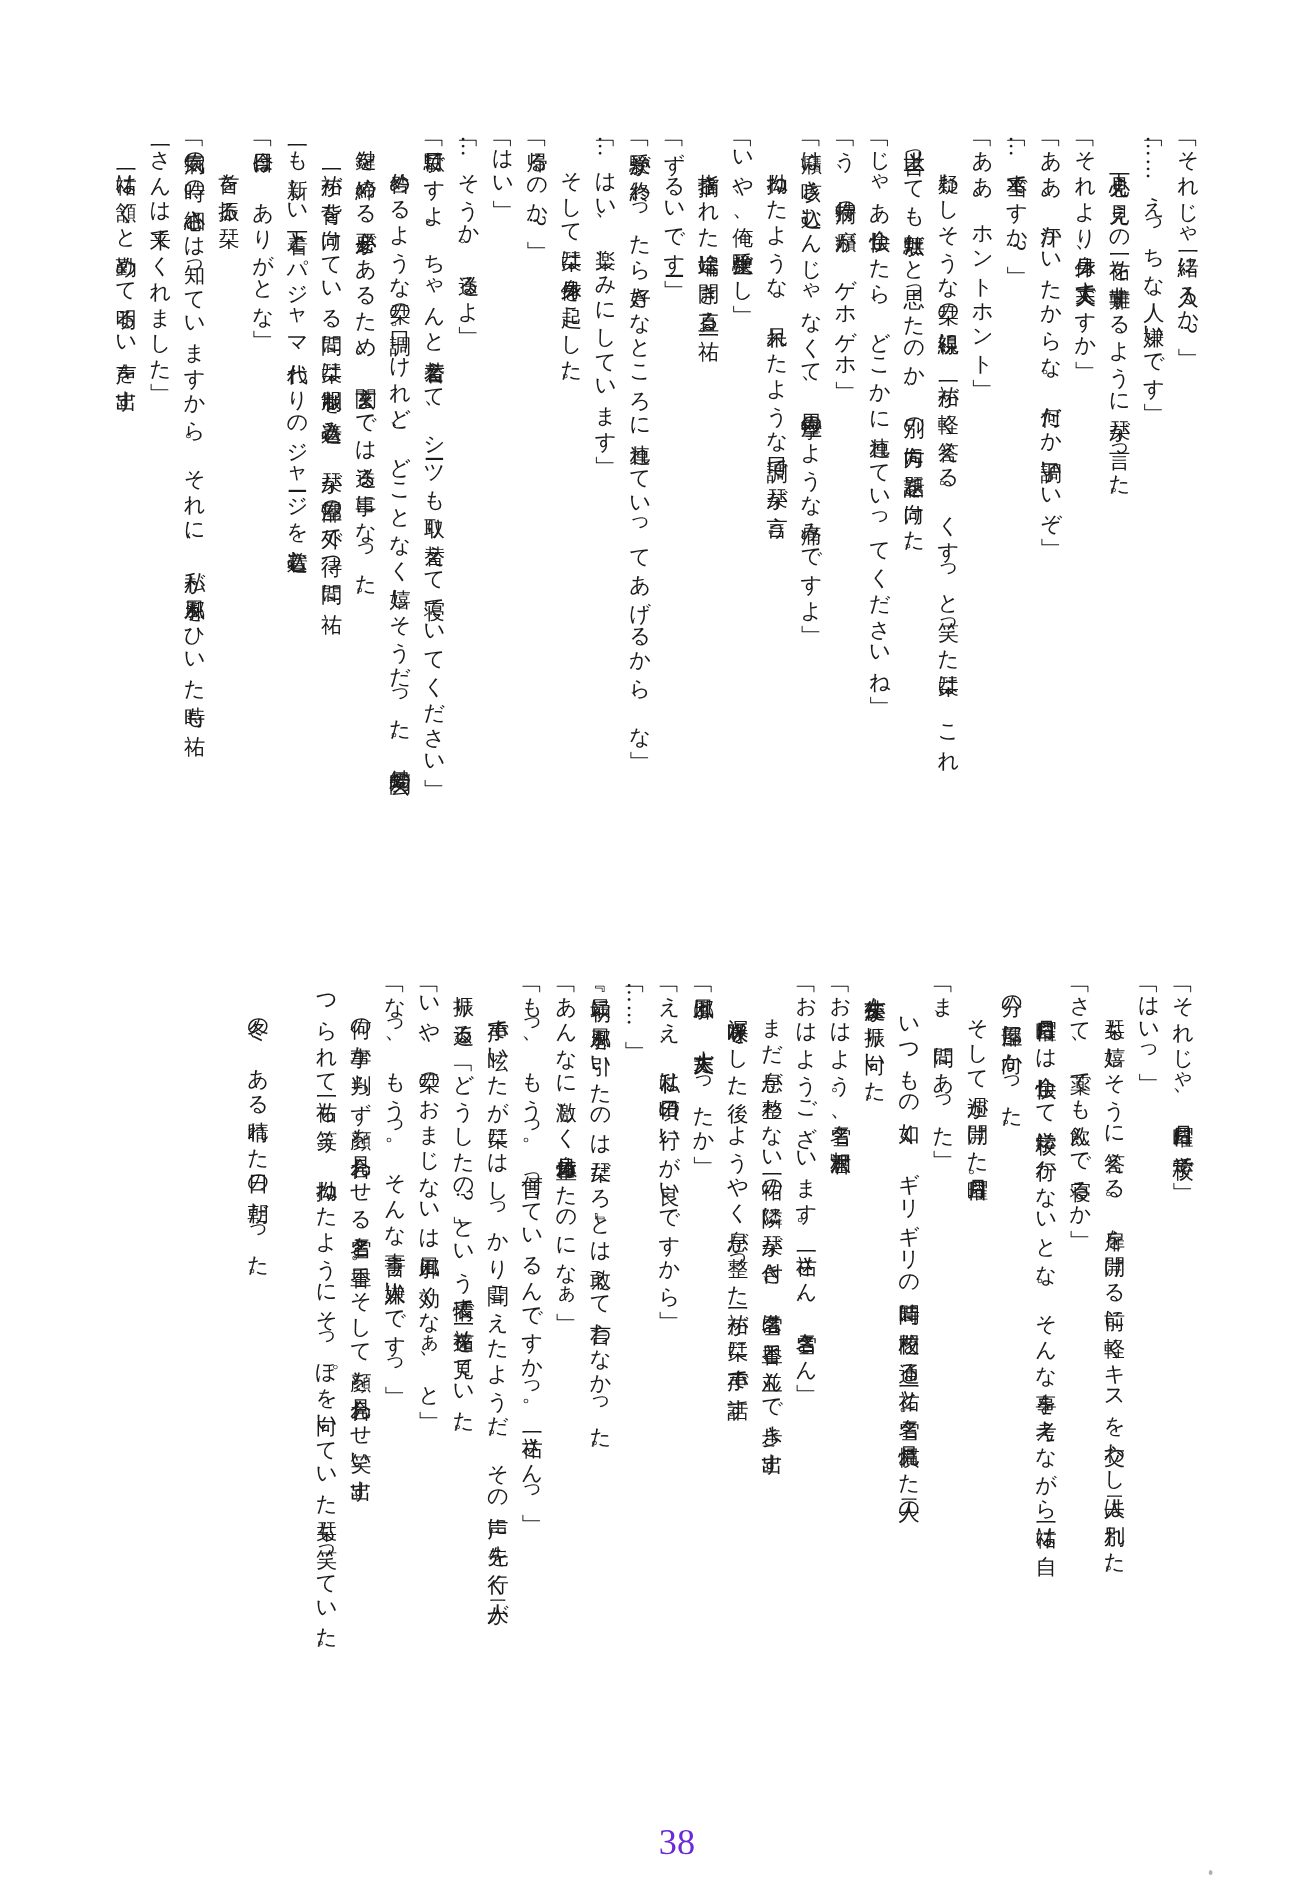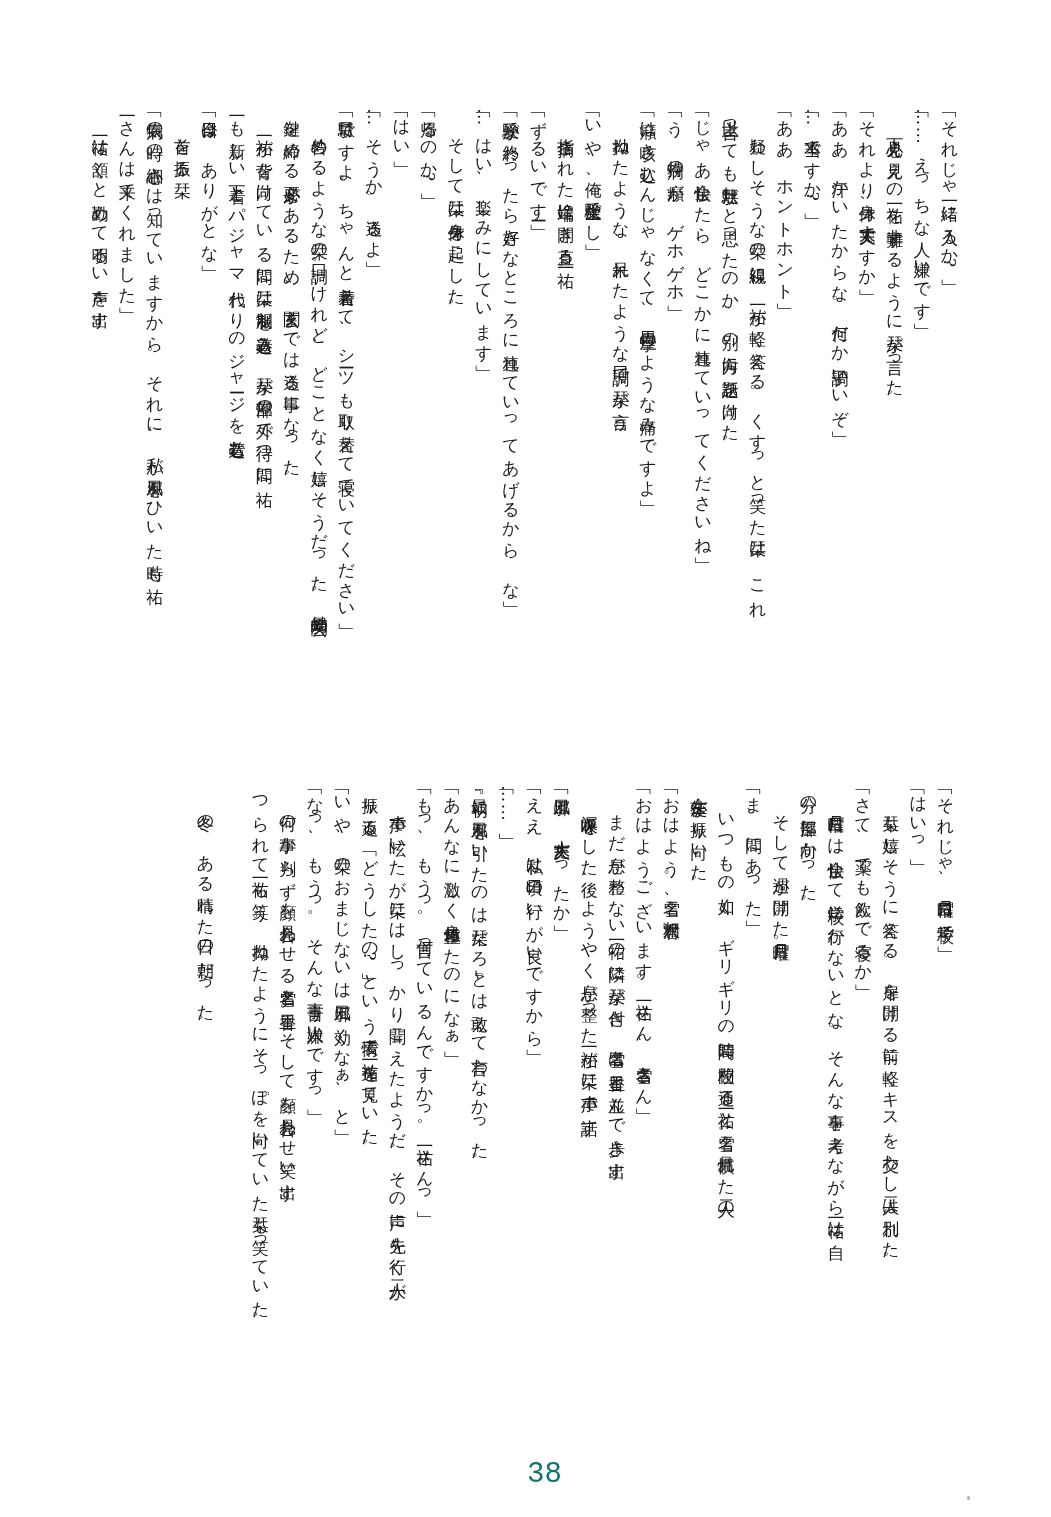--- a/index.html
+++ b/index.html
@@ -36,23 +36,23 @@
   }
   #bottom-block {
     top: 784px;
     right: 92px;
     height: 668px;
   }
   .page-number {
     position: absolute;
     top: 1459px;
     left: 527px;
-    font-family: Liberation Mono, monospace;
+    font-family: Liberation Serif, serif;
     font-size: 29px;
-    color: #0f766e;
+    color: #6d28d9;
     line-height: 1.1;
   }
   .scan-speck {
     position: absolute;
     left: 967px;
     top: 1496px;
     width: 3px;
     height: 4px;
     background: #8f8f8f;
     border-radius: 50%;

